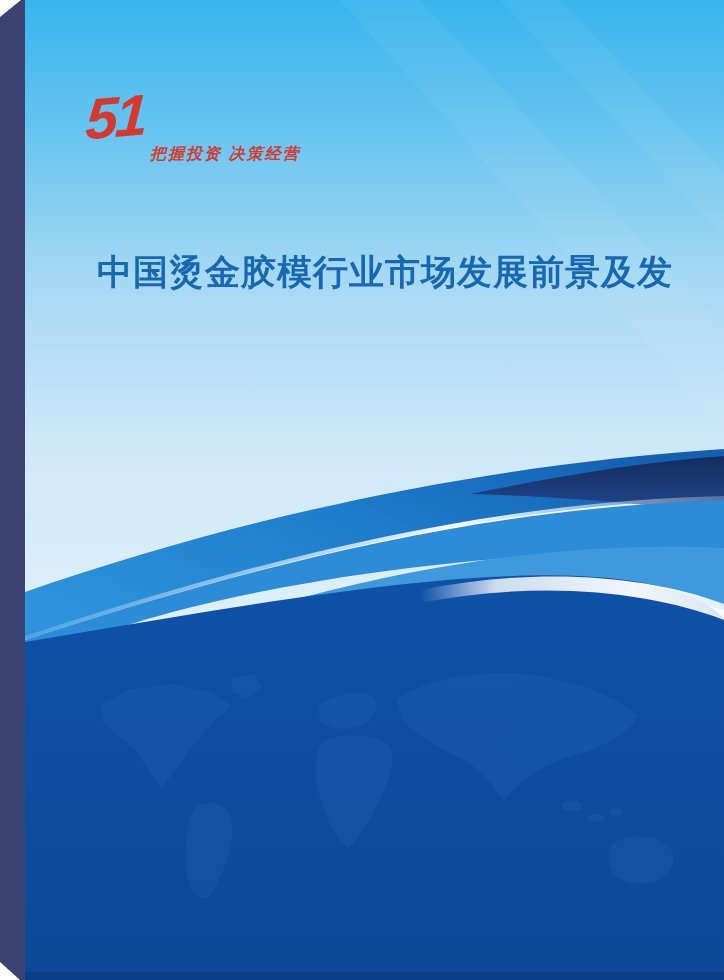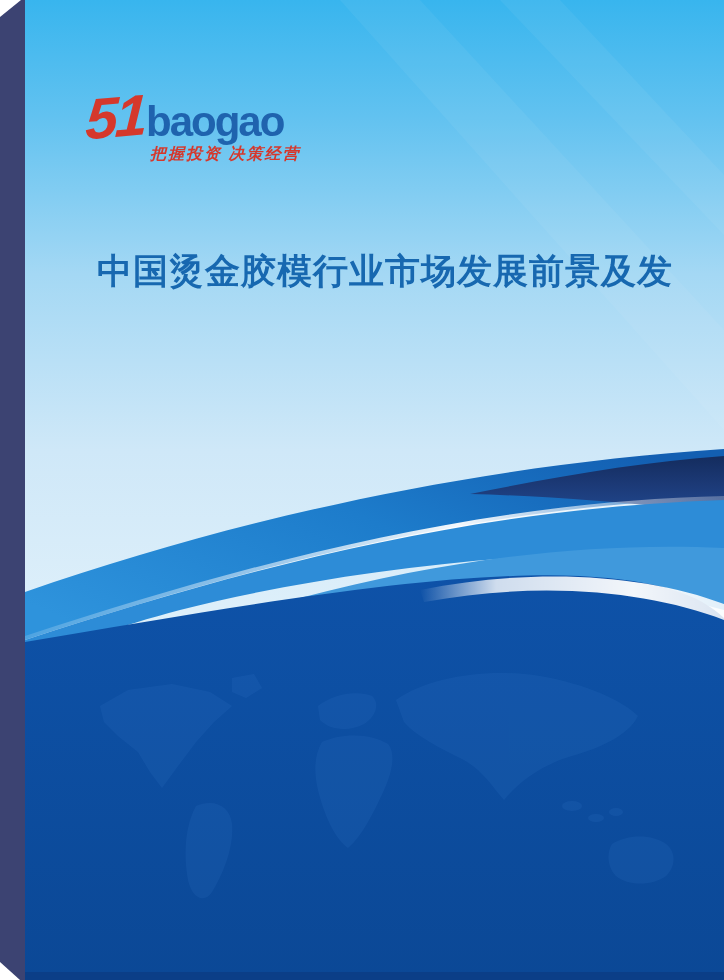--- a/index.html
+++ b/index.html
@@ -37,21 +37,20 @@
     letter-spacing:2px;
     white-space:nowrap;
   }
 
   
   .report-title{
     position:absolute;left:97px;top:247px;width:590px;
     color:var(--title-color,#1768b0);
     font-size:35px;line-height:50px;font-weight:600;
     letter-spacing:1px;
-    font-family:Liberation Serif, serif;
   }
   .report-title .line{white-space:nowrap;}
 </style>
 </head>
 <body>
 
 <div id="page">
 
   <svg id="art" viewBox="0 0 724 980" xmlns="http://www.w3.org/2000/svg" preserveAspectRatio="none" aria-hidden="true">
     <defs>
@@ -129,21 +128,20 @@
 
     <path d="M420,590 C540,566 650,576 724,604 L724,620 C650,592 545,580 424,602 Z" fill="url(#streakGrad2)"></path>
 
     <rect x="25" y="972" width="699" height="8" style="fill:var(--bottom-strip,#0b3e87)"></rect>
 
     <path d="M21,0 L25,0 L25,980 L20,980 L0,962 L0,17 Z" style="fill:var(--spine,#3c4372)"></path>
   </svg>
 
   <div class="logo">
     <span class="logo-glyph">51</span>
-    <span class="logo-wordmark">baogao</span>
     <span class="logo-tagline">把握投资 决策经营</span>
   </div>
 
   <div class="report-title">
     <div class="line">中国烫金胶模行业市场发展前景及发</div>
   </div>
 
 </div>
 
 </body></html>

